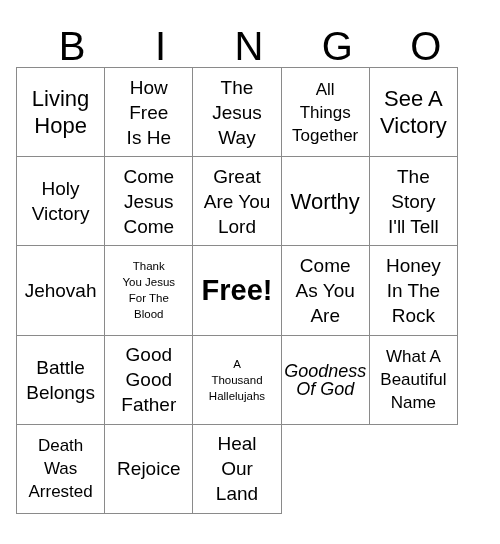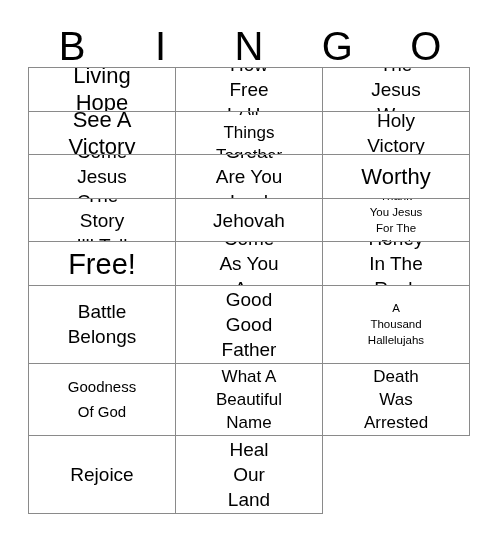--- a/index.html
+++ b/index.html
@@ -36,29 +36,29 @@
     font-size: 40px;
     line-height: 42px;
     font-weight: 400;
     letter-spacing: 0px;
     color: #000000;
     font-family: "Liberation Sans", sans-serif;
   }
   
   .grid {
     position: absolute;
-    left: 28px;
+    left: 16px;
     top: 67px;
     width: 442px;
     height: 447px;
     box-sizing: border-box;
     border-top: 1px solid #8a8a8a;
     border-left: 1px solid #8a8a8a;
     display: grid;
-    grid-template-columns: repeat(3, 1fr);
+    grid-template-columns: repeat(5, 1fr);
     grid-template-rows: repeat(5, 1fr);
   }
   .cell {
     box-sizing: border-box;
     border-right: 1px solid #8a8a8a;
     border-bottom: 1px solid #8a8a8a;
     display: flex;
     align-items: center;
     justify-content: center;
     text-align: center;
@@ -69,25 +69,25 @@
   .cell-text {
     display: block;
     width: 100%;
     text-align: center;
     font-family: "Liberation Sans", sans-serif;
     color: #000000;
     white-space: pre-line;
     word-break: normal;
   }
   
-  .fs-xl .cell-text { font-size: 29px; line-height: 34px; }
+  .fs-xl .cell-text { font-size: 29px; line-height: 34px; font-weight: bold; }
   .fs-lg .cell-text { font-size: 22px; line-height: 27px; }
   .fs-md .cell-text { font-size: 19px; line-height: 25px; }
   .fs-sm .cell-text { font-size: 17px; line-height: 23px; }
-  .fs-xs .cell-text { font-size: 15px; line-height: 25px; }
+  .fs-xs .cell-text { font-size: 18px; line-height: 18px; font-style: italic; }
   .fs-xxs .cell-text { font-size: 11.5px; line-height: 16px; }
 </style>
 </head>
 <body>
 
 <div class="card">
 
   <div class="header-row">
     <div class="header-cell">B</div>
     <div class="header-cell">I</div>
@@ -104,28 +104,28 @@
       <div class="cell fs-md">
         <span class="cell-text">How
 Free
 Is He</span>
       </div>
       <div class="cell fs-md">
         <span class="cell-text">The
 Jesus
 Way</span>
       </div>
-      <div class="cell fs-lg">
-        <span class="cell-text">See A
-Victory</span>
-      </div>
       <div class="cell fs-sm">
         <span class="cell-text">All
 Things
 Together</span>
+      </div>
+      <div class="cell fs-lg">
+        <span class="cell-text">See A
+Victory</span>
       </div>
       <div class="cell fs-md">
         <span class="cell-text">Holy
 Victory</span>
       </div>
       <div class="cell fs-md">
         <span class="cell-text">Come
 Jesus
 Come</span>
       </div>

